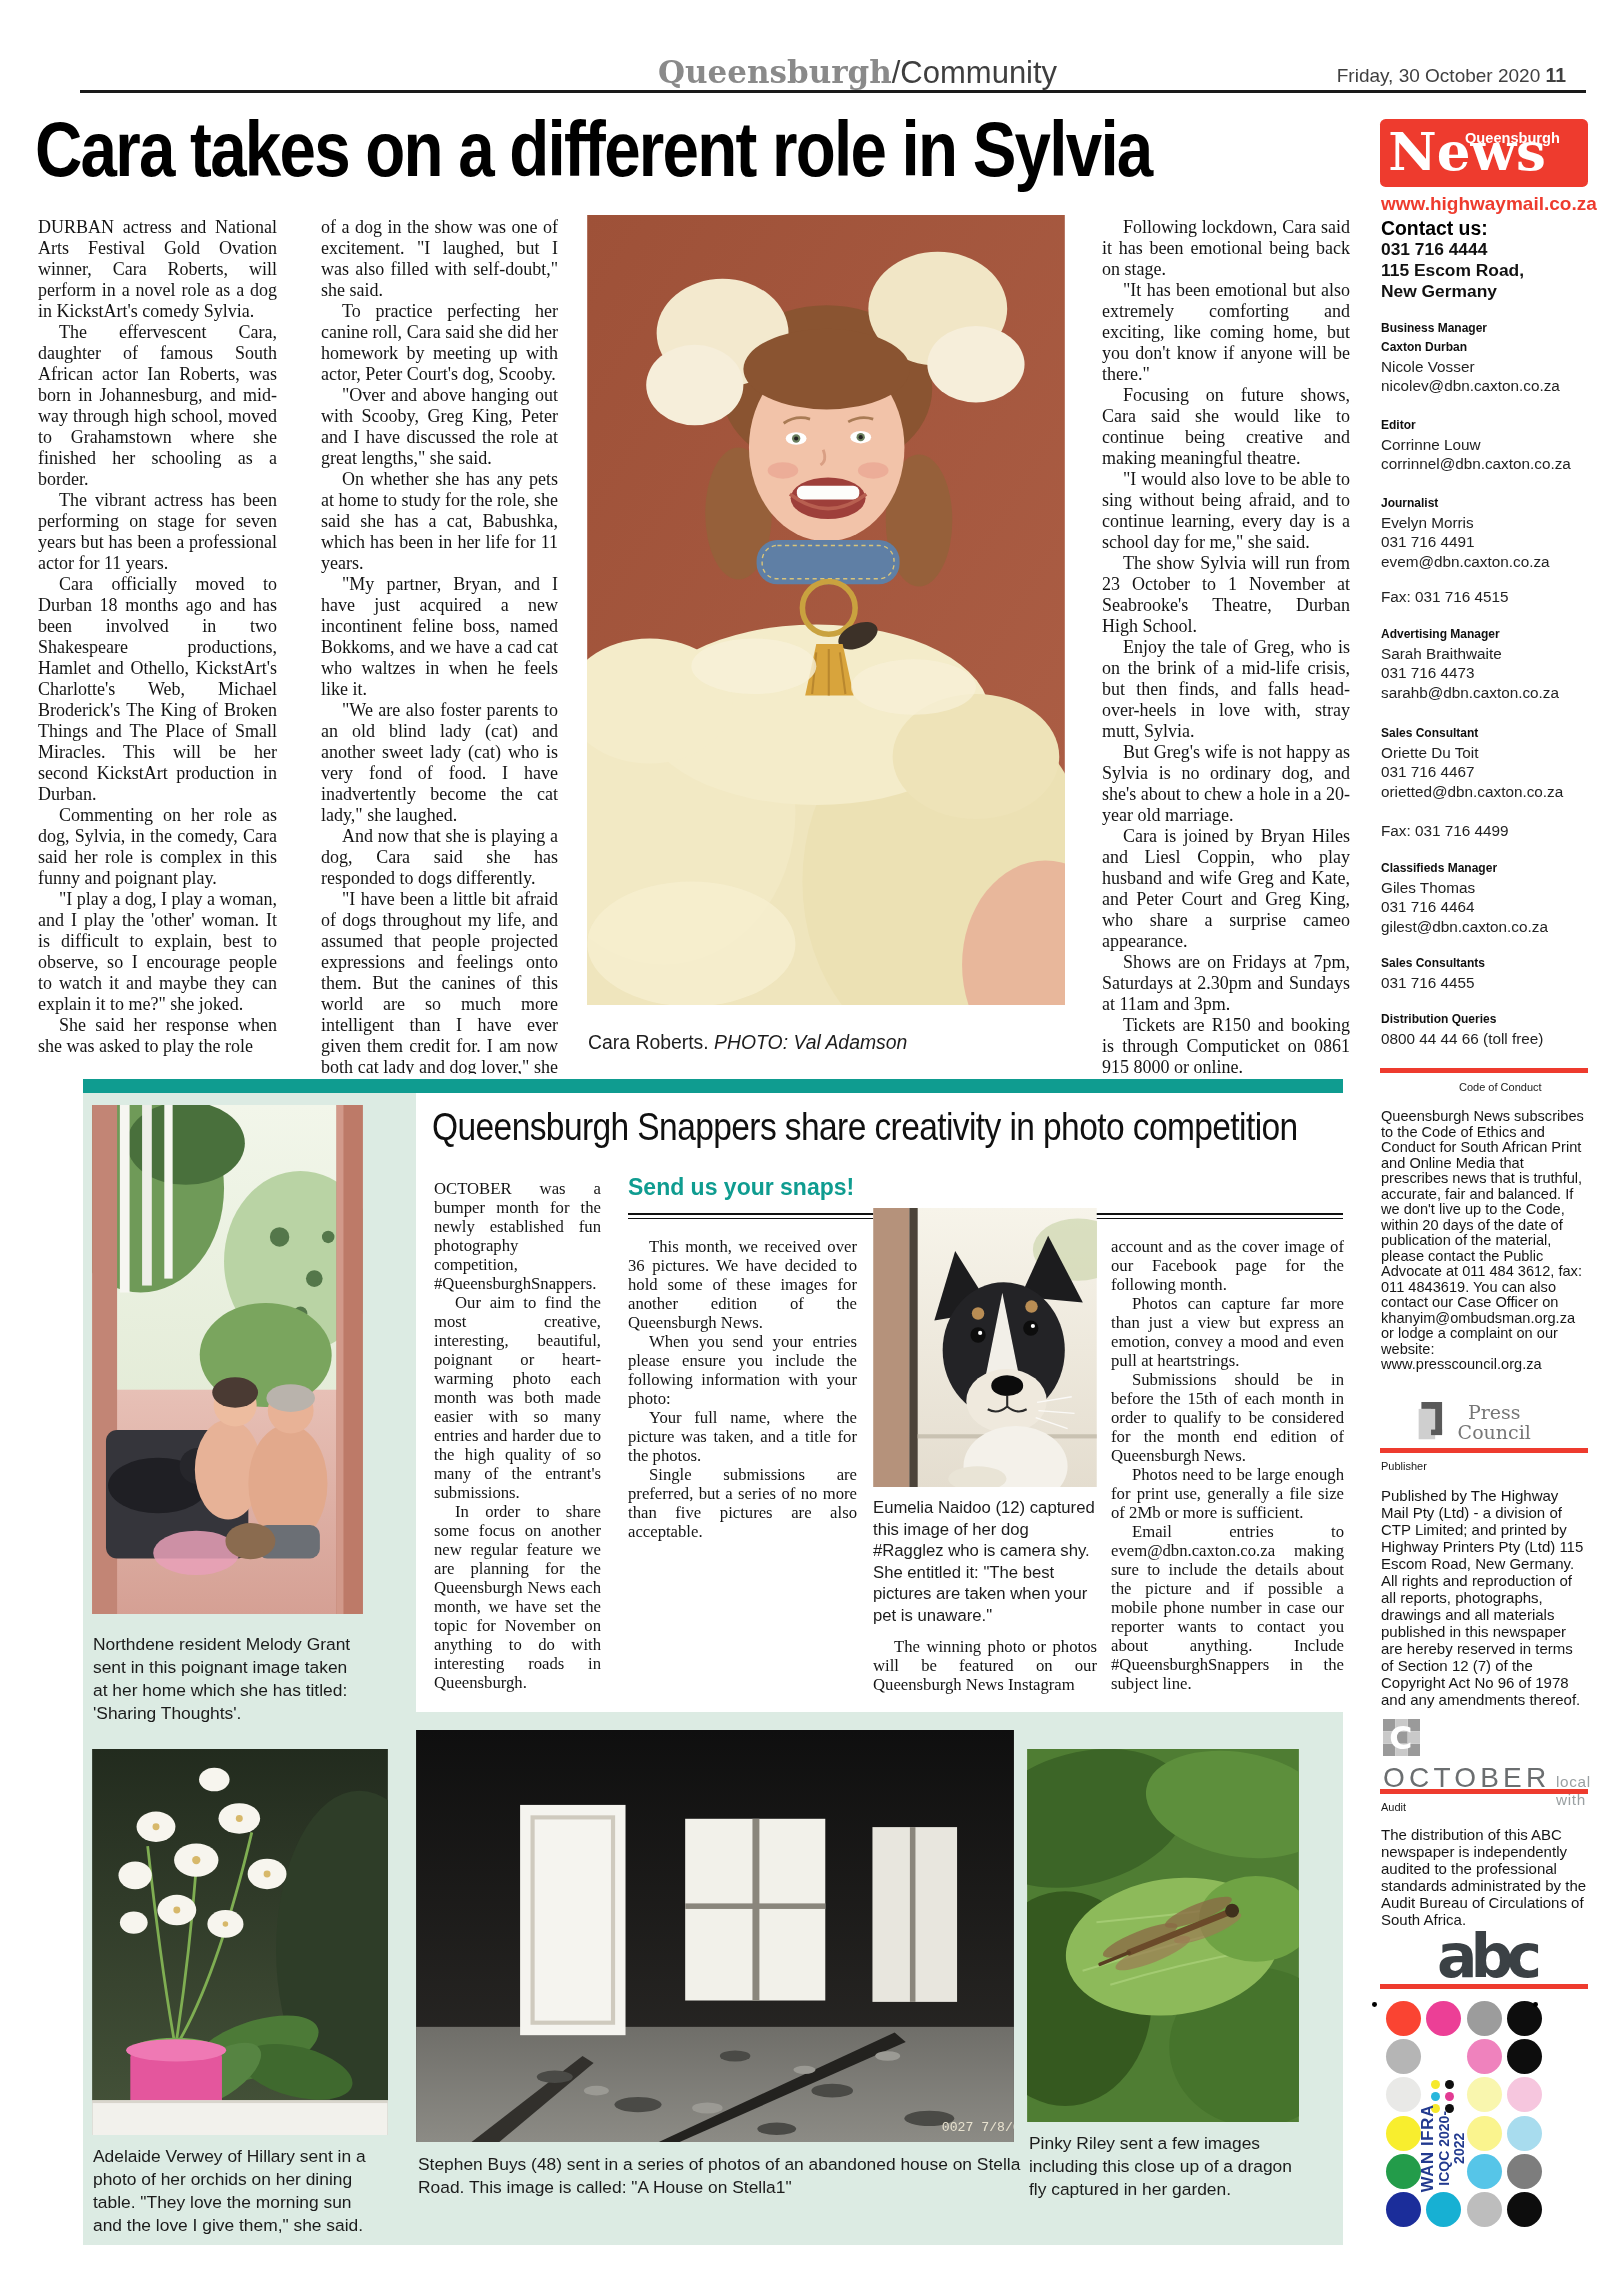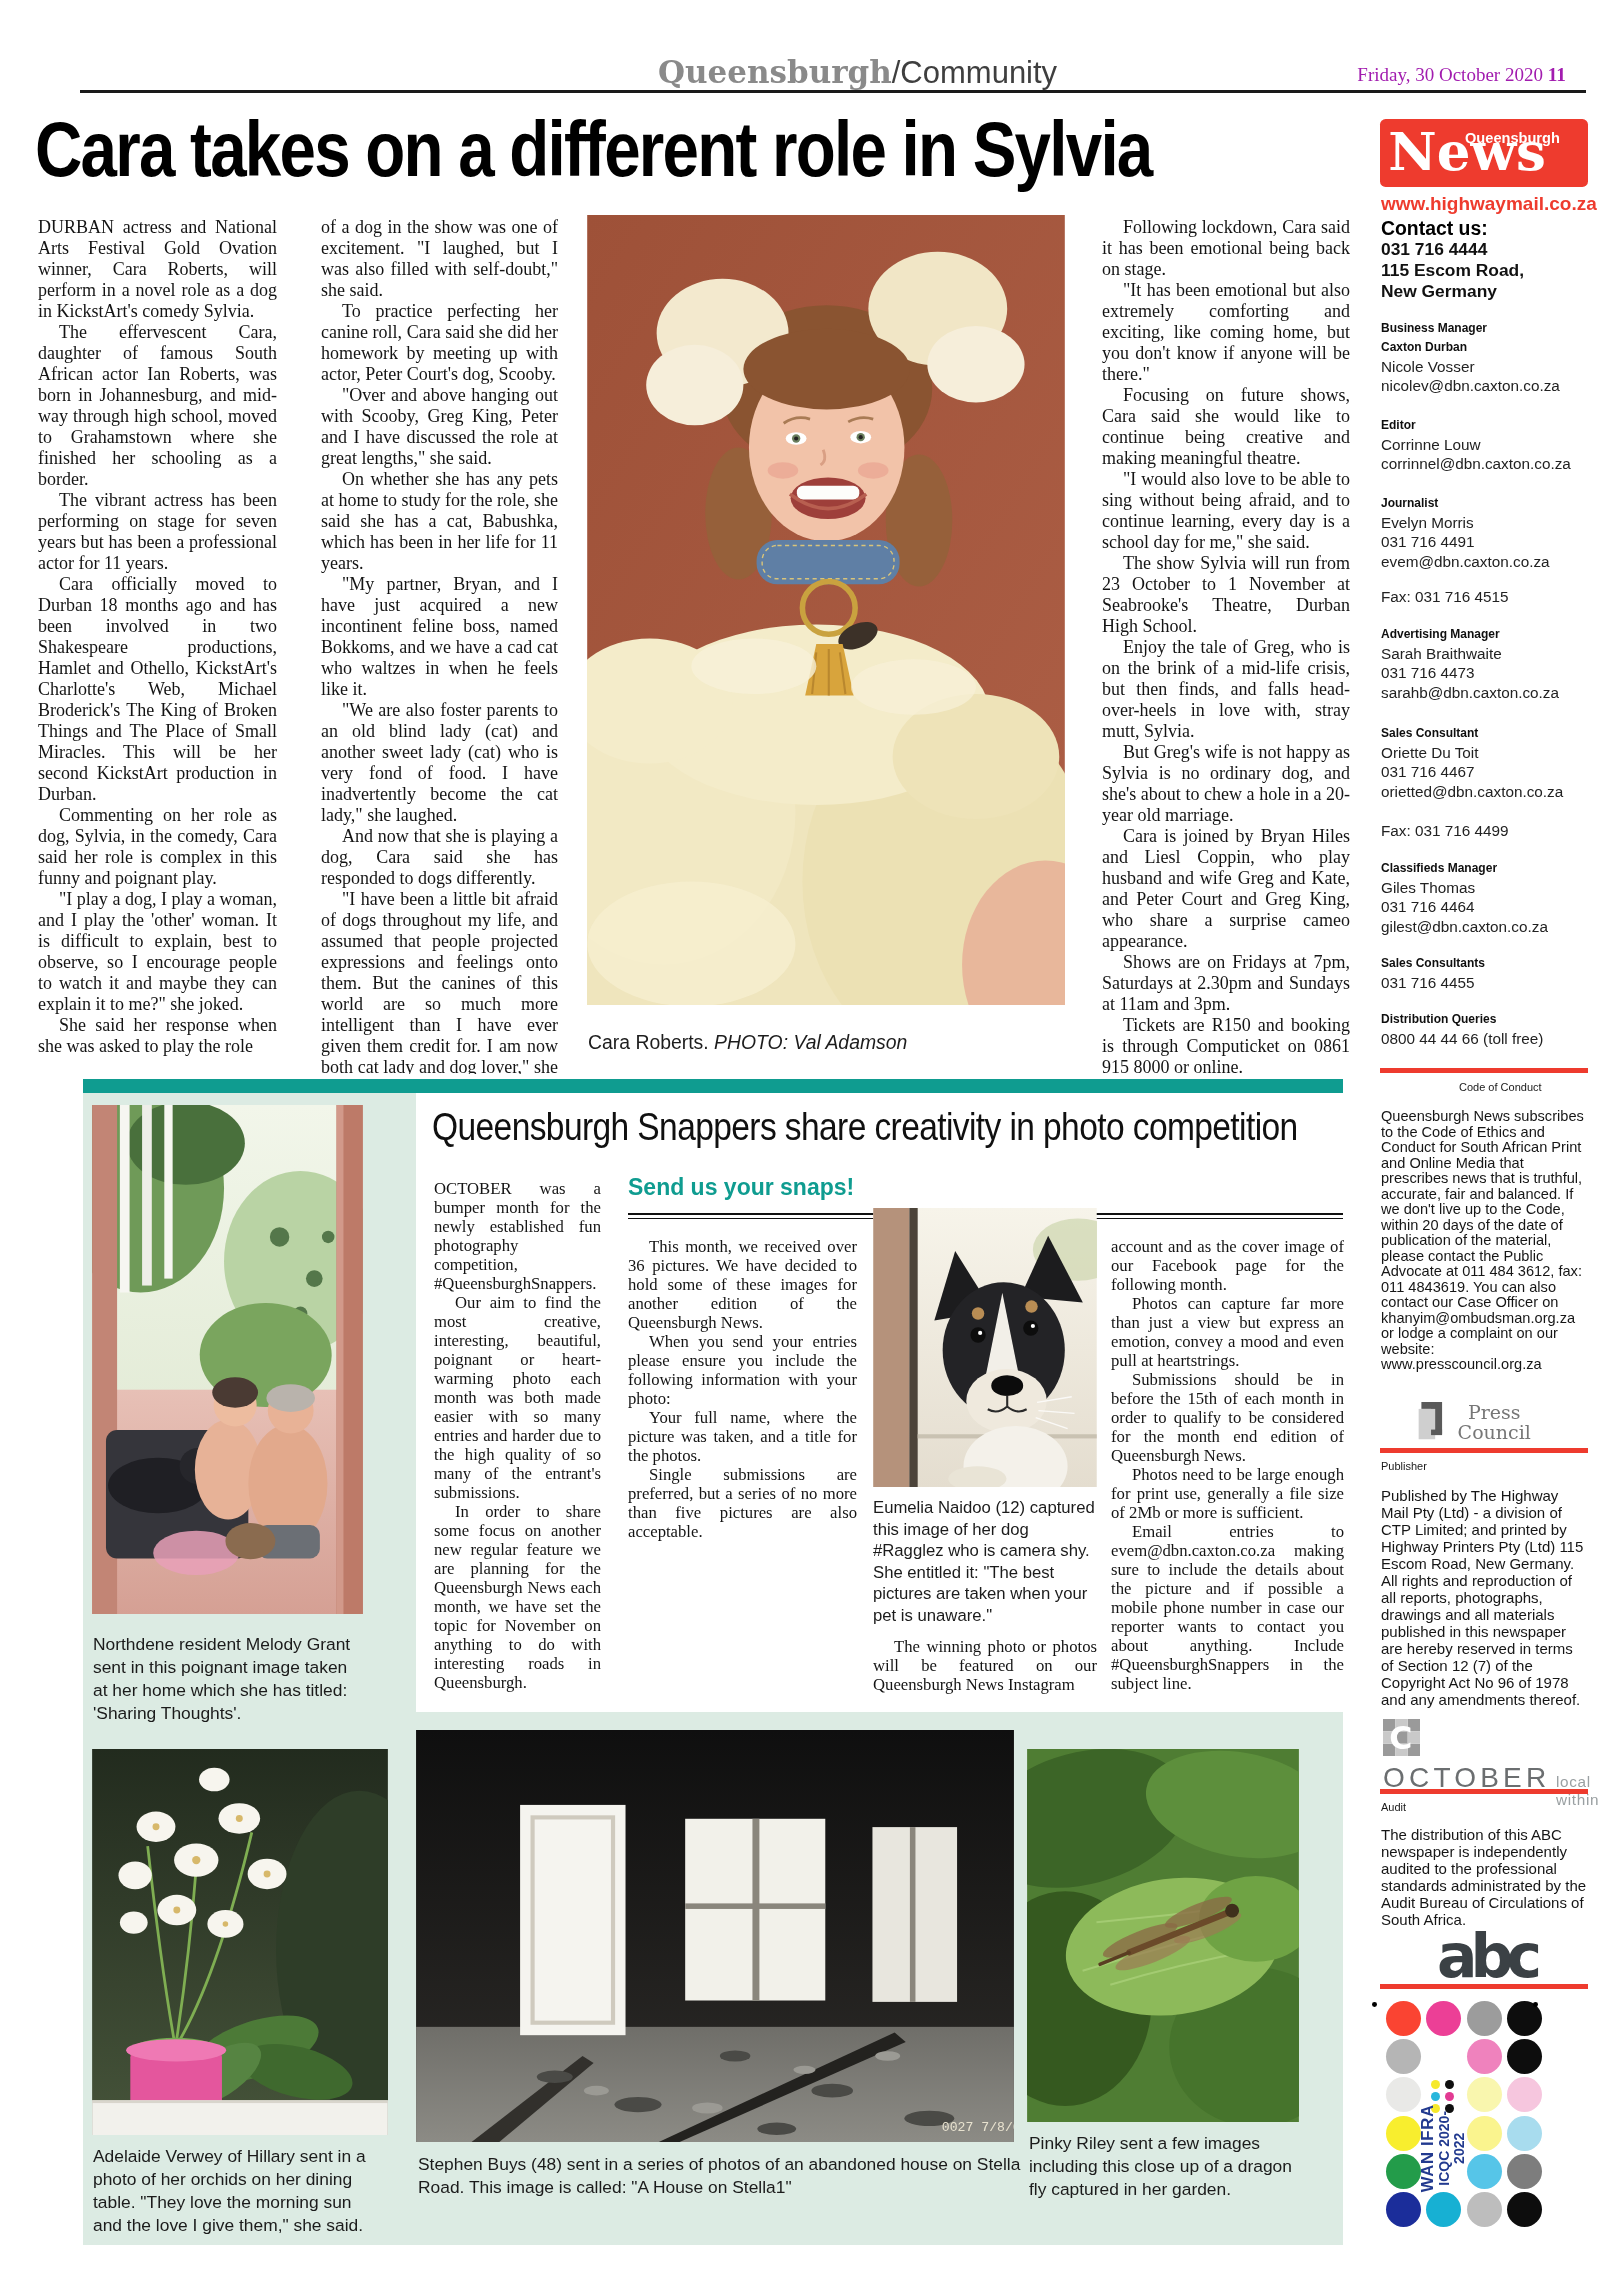--- a/index.html
+++ b/index.html
@@ -15,21 +15,21 @@
   
   .cap{font-family:"Liberation Sans",sans-serif;font-size:17.4px;line-height:23px;color:#1b1b1b;}
   .cap .cap-para{margin:0;}
   
   .headline{font-family:"Liberation Sans",sans-serif;font-weight:bold;color:#000;
             white-space:nowrap;transform-origin:left top;letter-spacing:-2.1px;}
   .sn-headline{font-family:"Liberation Sans",sans-serif;font-weight:400;color:#101010;
             white-space:nowrap;transform-origin:left top;letter-spacing:-0.7px;}
   .masthead-bold{font-family:"DejaVu Serif",serif;font-weight:bold;font-size:31px;color:#8a8a8a;}
   .masthead-light{font-family:"Liberation Sans",sans-serif;font-size:31px;color:#3f3f3f;}
-  .dateline{font-size:19px;color:#a21caf;font-family:Liberation Serif, serif;}
+  .dateline{font-size:19px;color:#404040;}
   .dateline b{font-size:19.4px;}
   .rule{background:#1a1a1a;}
   .redrule{background:#ee3b2e;height:4.9px;}
   
   .side{font-family:"Liberation Sans",sans-serif;color:#1a1a1a;}
   .side .redhead{color:#000000;font-weight:bold;font-size:21px;line-height:22px;}
   .side .boldline{font-weight:bold;font-size:17.4px;line-height:21px;color:#111;}
   .chead{font-weight:bold;font-size:12px;line-height:19px;color:#0f0f0f;}
   .cline{font-size:15.3px;line-height:19.4px;color:#222;}
   .cblock{position:absolute;left:0;width:208px;}
@@ -272,21 +272,21 @@
       <g fill="#c9c9c9">
         <rect x="18" y="0" width="18" height="18"></rect>
           <rect x="0" y="18" width="18" height="18"></rect>
         <rect x="36" y="18" width="18" height="18"></rect>
           <rect x="18" y="36" width="18" height="18"></rect>
       </g>
       <text x="9" y="44" font-family="DejaVu Sans" font-weight="bold" font-size="46" fill="#ffffff">C</text>
     </svg>
     <div style="display:flex;align-items:baseline;gap:5.6px;margin-top:4.2px;">
       <span class="caxton-word">OCTOBER</span>
-      <span class="caxton-tag">local within</span>
+      <span class="caxton-tag">local with</span>
     </div>
   </div>
 
   <div class="abs redrule" style="left:1380px;top:1789px;width:208px;"></div>
   <div class="abs side redhead" style="left:1381px;top:1801px;">Audit</div>
   <div class="abs side sidetext" style="left:1381px;top:1826px;width:208px;">The distribution of this ABC newspaper is independently audited to the professional standards administrated by the Audit Bureau of Circulations of South Africa.</div>
 
   <div class="abs abc" style="left:1437px;top:1921px;">abc</div>
   <div class="abs redrule" style="left:1380px;top:1984px;width:208px;"></div>
 

